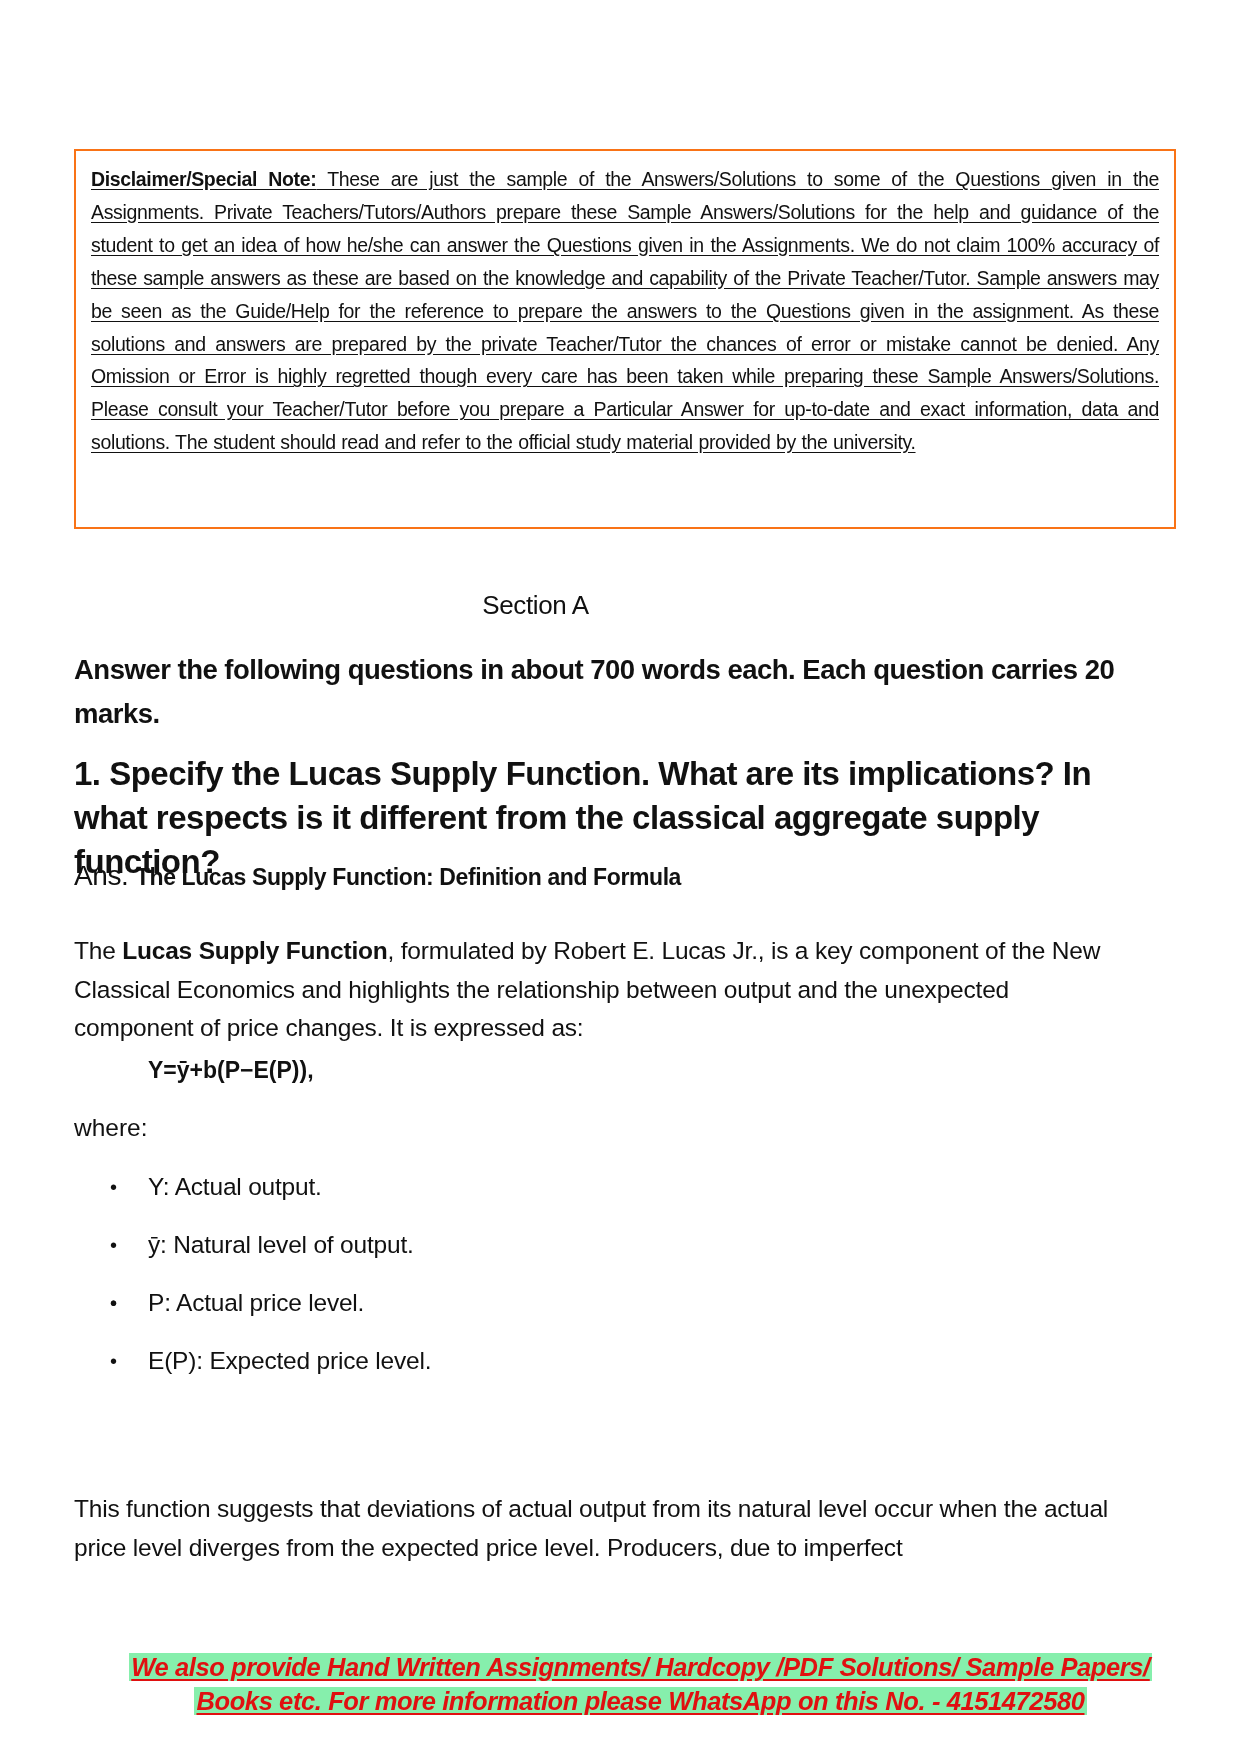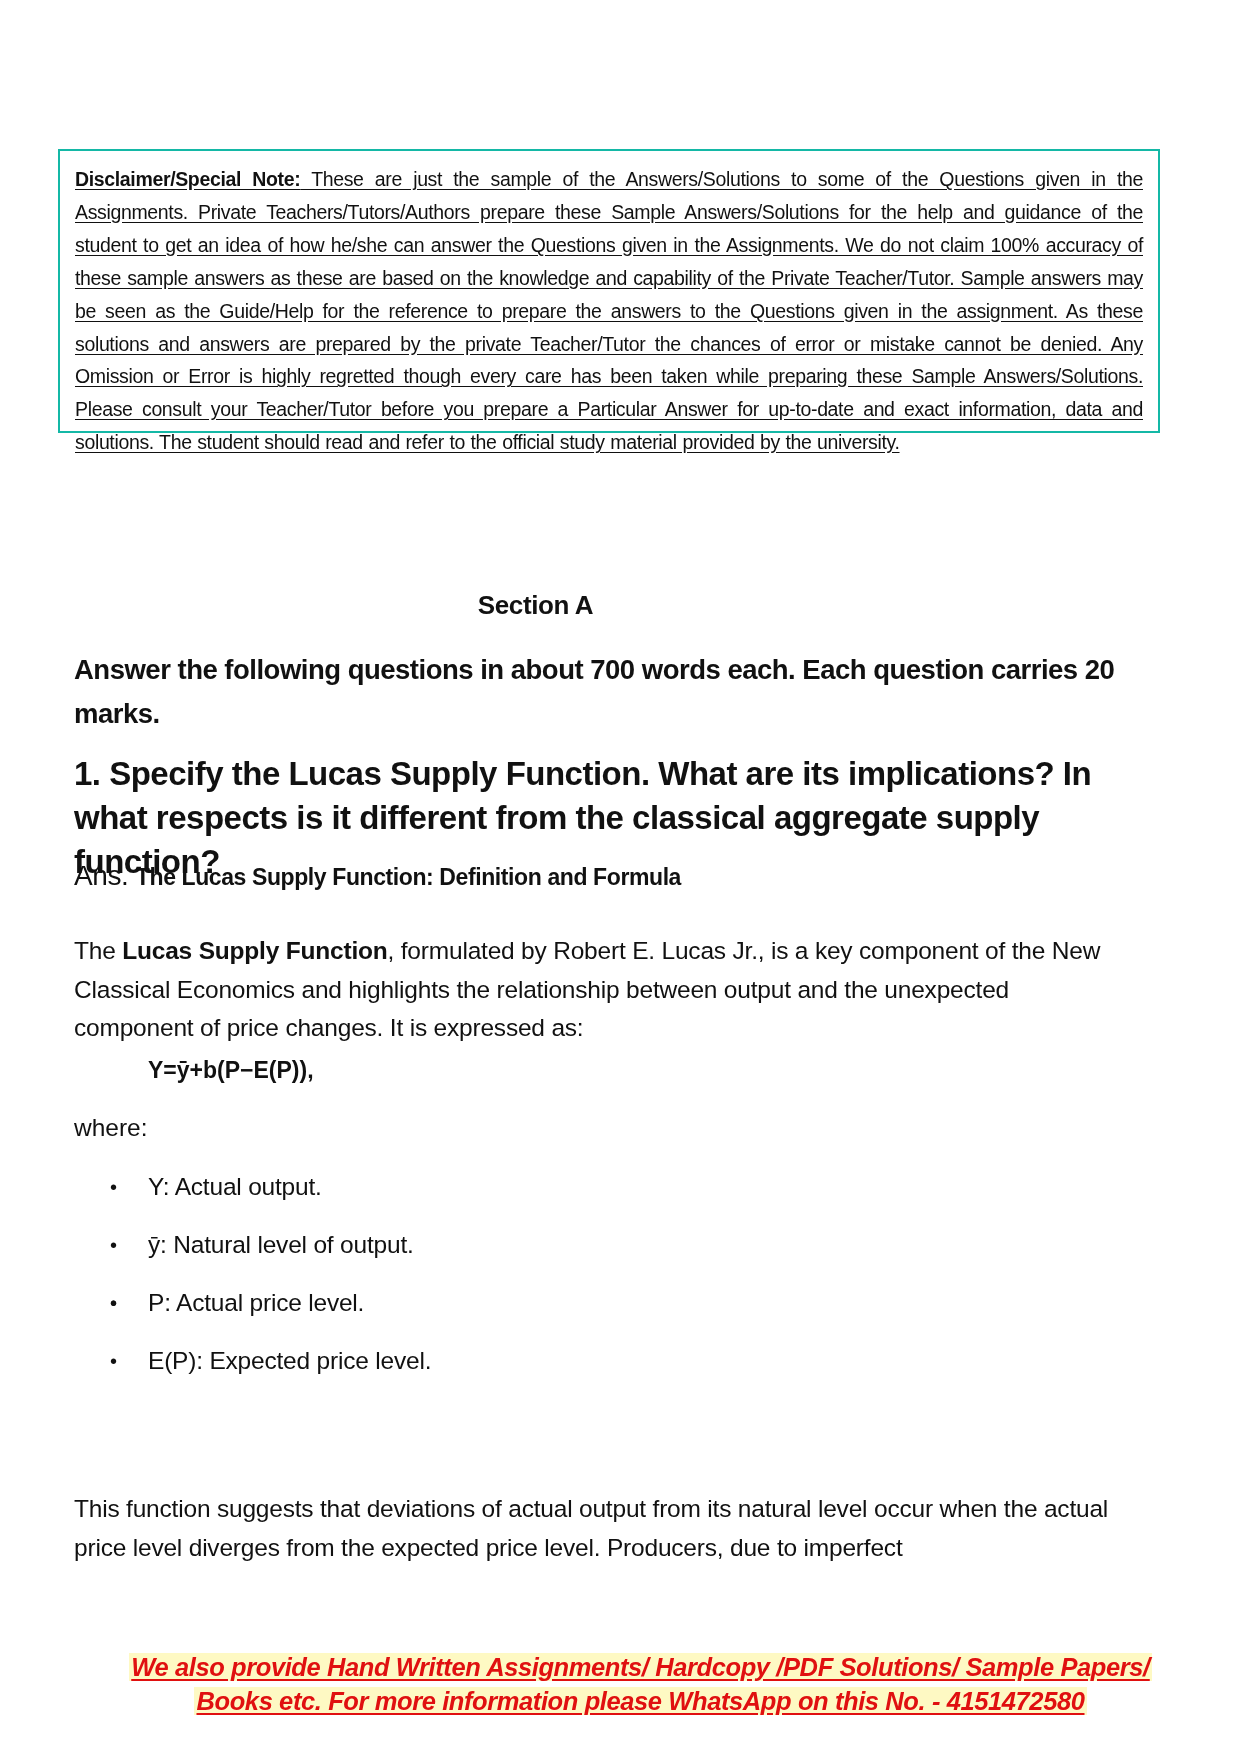--- a/index.html
+++ b/index.html
@@ -1,33 +1,33 @@
 <!DOCTYPE html>
 <html><head>
 <meta charset="utf-8">
 <style>
   html, body { margin: 0; padding: 0; background: #ffffff; }
   body {
     width: 1241px; height: 1755px; position: relative; overflow: hidden;
     font-family: "Liberation Sans", "DejaVu Sans", sans-serif; color: #111;
   }
   .disclaimer {
-    position: absolute; left: 58px; top: 149px; width: 1102px; height: 284px;
-    border: 2px solid #14b8a6; box-sizing: border-box;
+    position: absolute; left: 74px; top: 149px; width: 1102px; height: 380px;
+    border: 2px solid #f97316; box-sizing: border-box;
     padding: 12px 15px 0 15px;
   }
   .disclaimer p {
     margin: 0; font-size: 19.5px; line-height: 32.9px; text-align: justify;
     text-align-last: left; text-decoration: underline; text-underline-offset: 3px;
     letter-spacing: -0.35px; word-spacing: 0.5px;
   }
   .disclaimer b { font-weight: bold; }
   .section-title {
     position: absolute; left: 0; width: 1071px; top: 590px; text-align: center;
-    font-size: 26px; font-weight: bold; letter-spacing: -0.4px;
+    font-size: 26px; font-weight: normal; letter-spacing: -0.4px;
   }
   .instructions {
     position: absolute; left: 74px; top: 648px; width: 1060px;
     font-size: 27.5px; font-weight: bold; line-height: 44px; letter-spacing: -0.5px;
   }
   .question {
     position: absolute; left: 74px; top: 752px; width: 1060px;
     font-size: 33px; font-weight: bold; line-height: 44px; letter-spacing: -0.5px;
   }
   .ans-heading {
@@ -60,21 +60,21 @@
   .para2 {
     position: absolute; left: 74px; top: 1490px; width: 1080px;
     font-size: 24.5px; line-height: 38.5px; letter-spacing: -0.2px;
   }
   .promo {
     position: absolute; left: 0; width: 1241px; top: 1650px; text-align: center;
     font-size: 25.5px; font-weight: bold; font-style: italic; color: #e01010;
     line-height: 34px; letter-spacing: -0.4px;
   }
   .promo span {
-    background: #fef9c3; text-decoration: underline; text-underline-offset: 3px;
+    background: #86efac; text-decoration: underline; text-underline-offset: 3px;
     padding: 0 2px;
     margin-left: 40px;
   }
 </style>
 </head>
 <body>
 
 <div class="disclaimer">
   <p><b>Disclaimer/Special Note:</b><span> These are just the sample of the Answers/Solutions to some of the Questions given in the Assignments. Private Teachers/Tutors/Authors prepare these Sample Answers/Solutions for the help and guidance of the student to get an idea of how he/she can answer the Questions given in the Assignments. We do not claim 100% accuracy of these sample answers as these are based on the knowledge and capability of the Private Teacher/Tutor. Sample answers may be seen as the Guide/Help for the reference to prepare the answers to the Questions given in the assignment. As these solutions and answers are prepared by the private Teacher/Tutor the chances of error or mistake cannot be denied. Any Omission or Error is highly regretted though every care has been taken while preparing these Sample Answers/Solutions. Please consult your Teacher/Tutor before you prepare a Particular Answer for up-to-date and exact information, data and solutions. The student should read and refer to the official study material provided by the university.</span></p>
 </div>

